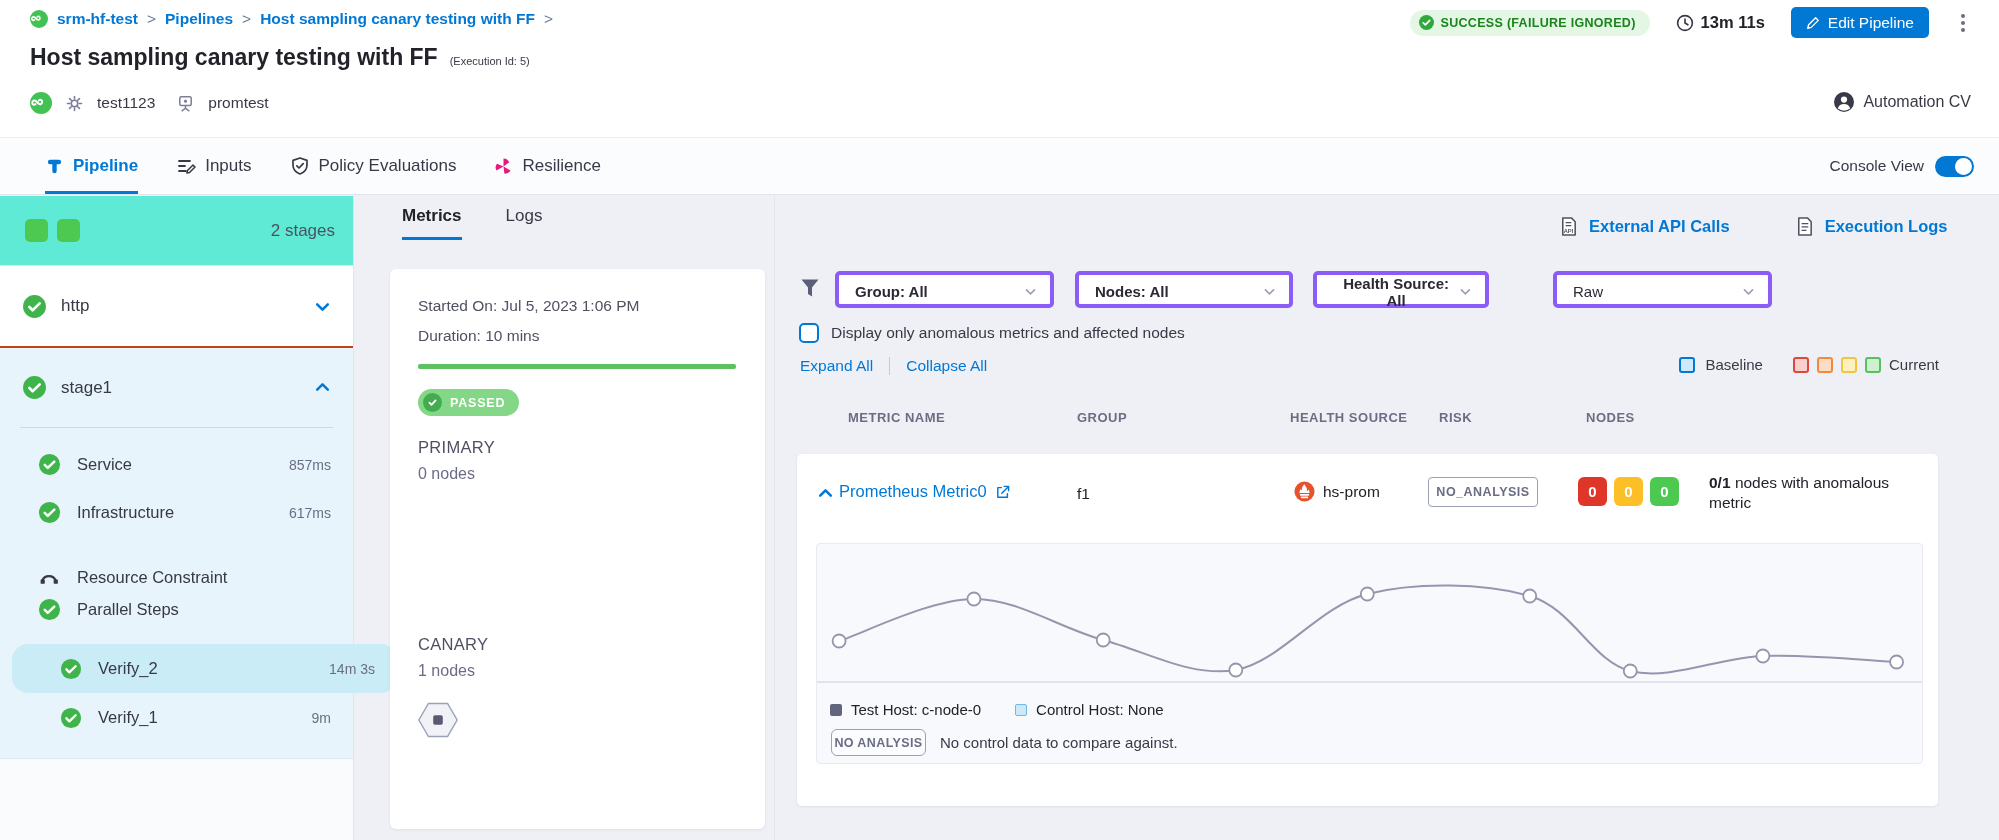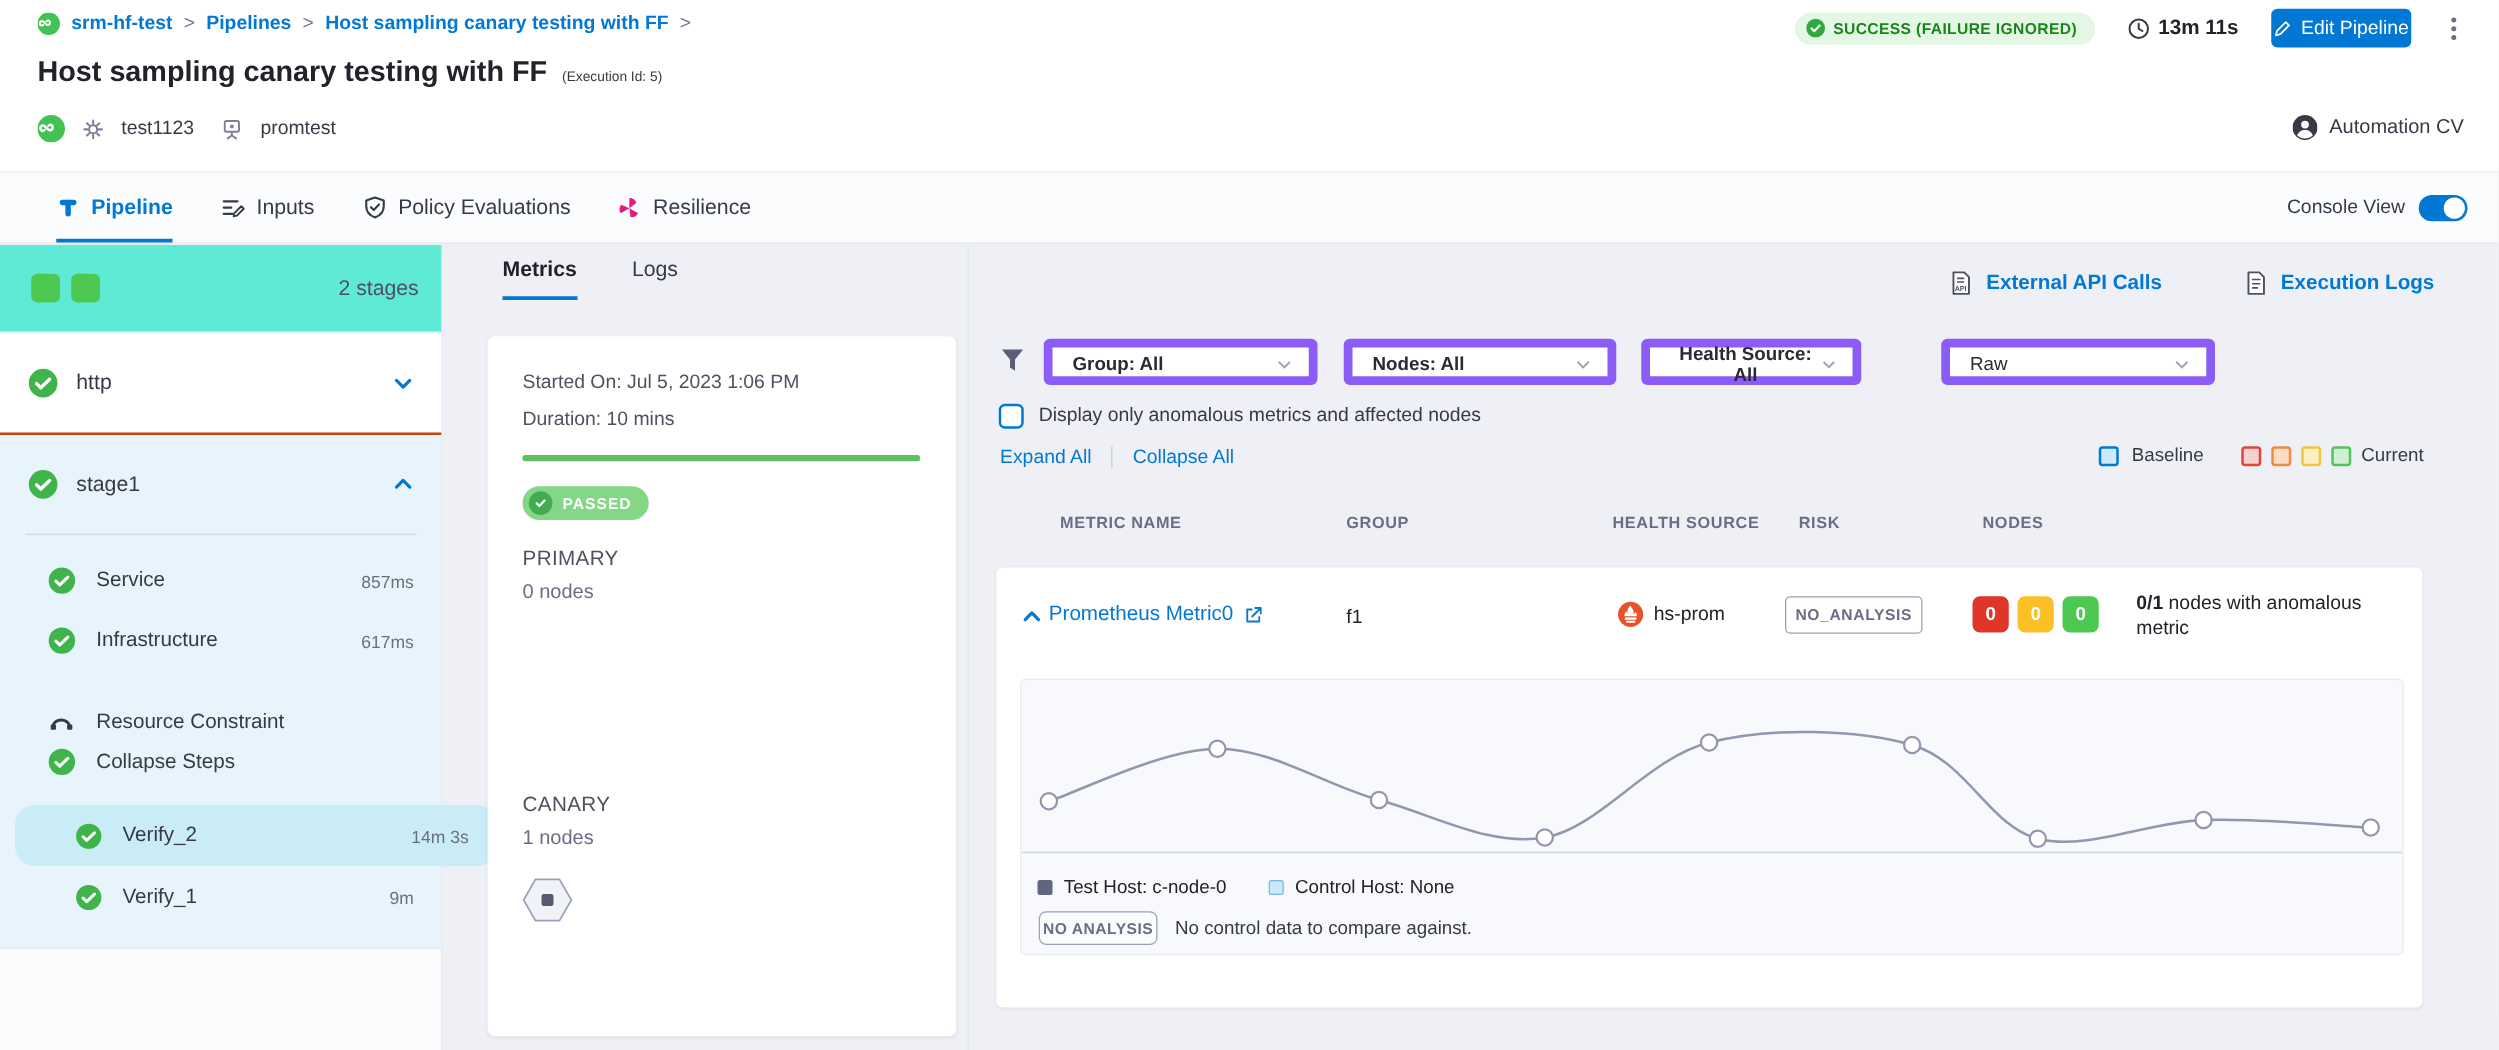--- a/index.html
+++ b/index.html
@@ -7,21 +7,21 @@
   .app { position:relative; width:1999px; height:840px; background:#eff0f5; overflow:hidden; }
 
   
   .header { position:absolute; top:0; left:0; right:0; height:137px; background:#fff; }
   .crumbs { position:absolute; top:10px; left:30px; display:flex; align-items:center; gap:9px; font-size:15.5px; font-weight:600; color:#0278d5; }
   .crumbs .sep { color:#6b7a8f; font-weight:400; }
   .crumb { cursor:pointer; }
   .hdr-right { position:absolute; top:7px; right:28px; display:flex; align-items:center; gap:26px; }
   .pill-success { display:flex; align-items:center; gap:7px; background:#e4f7e5; color:#1b841d; border-radius:13px; height:26px; padding:0 14px 0 9px; font-size:12.5px; font-weight:700; letter-spacing:.3px; }
   .elapsed { display:flex; align-items:center; gap:7px; font-size:16.5px; font-weight:600; color:#22222a; }
-  .btn-primary { display:flex; align-items:center; gap:8px; background:#0278d5; color:#fff; border:none; border-radius:5px; height:31px; padding:0 2px; font-size:15.5px; font-weight:500; font-family:inherit; cursor:pointer; }
+  .btn-primary { display:flex; align-items:center; gap:8px; background:#0278d5; color:#fff; border:none; border-radius:5px; height:31px; padding:0 15px; font-size:15.5px; font-weight:500; font-family:inherit; cursor:pointer; }
   .kebab { display:flex; flex-direction:column; gap:3px; padding:6px; cursor:pointer; }
   .kebab i { width:4px; height:4px; border-radius:50%; background:#6b6d85; }
   .title-row { position:absolute; top:44px; left:30px; display:flex; align-items:baseline; gap:12px; }
   .page-title { font-size:23px; font-weight:700; color:#22222a; }
   .exec-id { font-size:11px; color:#383946; }
   .meta-row { position:absolute; top:92px; left:30px; display:flex; align-items:center; gap:13px; font-size:15.5px; color:#383946; }
   .meta-user { position:absolute; top:92px; right:28px; display:flex; align-items:center; gap:9px; font-size:16px; color:#383946; }
 
   
   .tabbar { position:absolute; top:137px; left:0; right:0; height:58px; background:#fbfcfe; border-top:1px solid #ececf2; border-bottom:1px solid #e2e3ed; display:flex; align-items:stretch; padding-left:45px; }
@@ -63,21 +63,21 @@
   .grp-nodes { font-size:16px; color:#6b6d85; margin-top:8px; }
   .primary-grp { margin-top:22px; }
   .canary-grp { margin-top:152px; }
   .hexwrap { margin-top:22px; cursor:pointer; width:40px; }
 
   
   .rightpanel { position:absolute; top:196px; left:775px; right:0; bottom:0; }
   .rlinks { position:absolute; top:20px; left:783px; display:flex; gap:64px; }
   .rlink { display:flex; align-items:center; gap:10px; font-size:16.5px; font-weight:600; color:#0278d5; cursor:pointer; }
   .filters { position:absolute; top:75px; left:25px; right:0; height:37px; }
-  .dd { position:absolute; top:0; height:37px; background:#fff; border:7px solid #8b5cf6; border-radius:5px; display:flex; align-items:center; justify-content:space-between; padding:4px 13px 0 16px; font-size:15px; font-weight:600; color:#2a2a35; cursor:pointer; }
+  .dd { position:absolute; top:0; height:37px; background:#fff; border:4px solid #8b5cf6; border-radius:5px; display:flex; align-items:center; justify-content:space-between; padding:4px 13px 0 16px; font-size:15px; font-weight:600; color:#2a2a35; cursor:pointer; }
   .chk-row { position:absolute; top:127px; left:24px; display:flex; align-items:center; gap:12px; }
   .checkbox { width:20px; height:20px; border:2px solid #0278d5; border-radius:5px; background:#fff; cursor:pointer; }
   .chk-label { font-size:15.5px; color:#383946; }
   .expand-row { position:absolute; top:161px; left:25px; display:flex; align-items:center; gap:16px; font-size:15.5px; font-weight:500; color:#0278d5; }
   .expand-row .vd { width:1px; height:18px; background:#c8c9d6; }
   .legend-row { position:absolute; top:160px; right:60px; display:flex; align-items:center; gap:8px; font-size:15px; color:#383946; }
   .lg-sq { width:16px; height:16px; border-radius:3px; }
   .lg-baseline { background:#cfe8fa; border:2px solid #0278d5; margin-right:2px; }
   .lg-red { background:#f6d1ce; border:2px solid #e0473c; }
   .lg-orange { background:#fcdcc4; border:2px solid #f08a3e; }
@@ -304,21 +304,21 @@
             <rect x="15" y="13" width="4" height="4" rx="0.8" fill="#383946"></rect>
           </svg>
         <span class="nm">Resource Constraint</span>
         <span class="dur"></span>
       </div>
       <div class="step" style="top:237px;">
         <svg width="23" height="23" viewBox="0 0 24 24">
             <circle cx="12" cy="12" r="11" fill="#3eb44a"></circle>
             <path d="M7 12.4l3.2 3.2L17 9" stroke="#fff" stroke-width="2.6" fill="none" stroke-linecap="round" stroke-linejoin="round"></path>
           </svg>
-        <span class="nm">Collapse Steps</span>
+        <span class="nm">Parallel Steps</span>
         <span class="dur"></span>
       </div>
       <div class="step sub selected" style="top:296px;">
         <svg width="22" height="22" viewBox="0 0 24 24">
             <circle cx="12" cy="12" r="11" fill="#3eb44a"></circle>
             <path d="M7 12.4l3.2 3.2L17 9" stroke="#fff" stroke-width="2.6" fill="none" stroke-linecap="round" stroke-linejoin="round"></path>
           </svg>
         <span class="nm">Verify_2</span>
         <span class="dur">14m 3s</span>
       </div>

